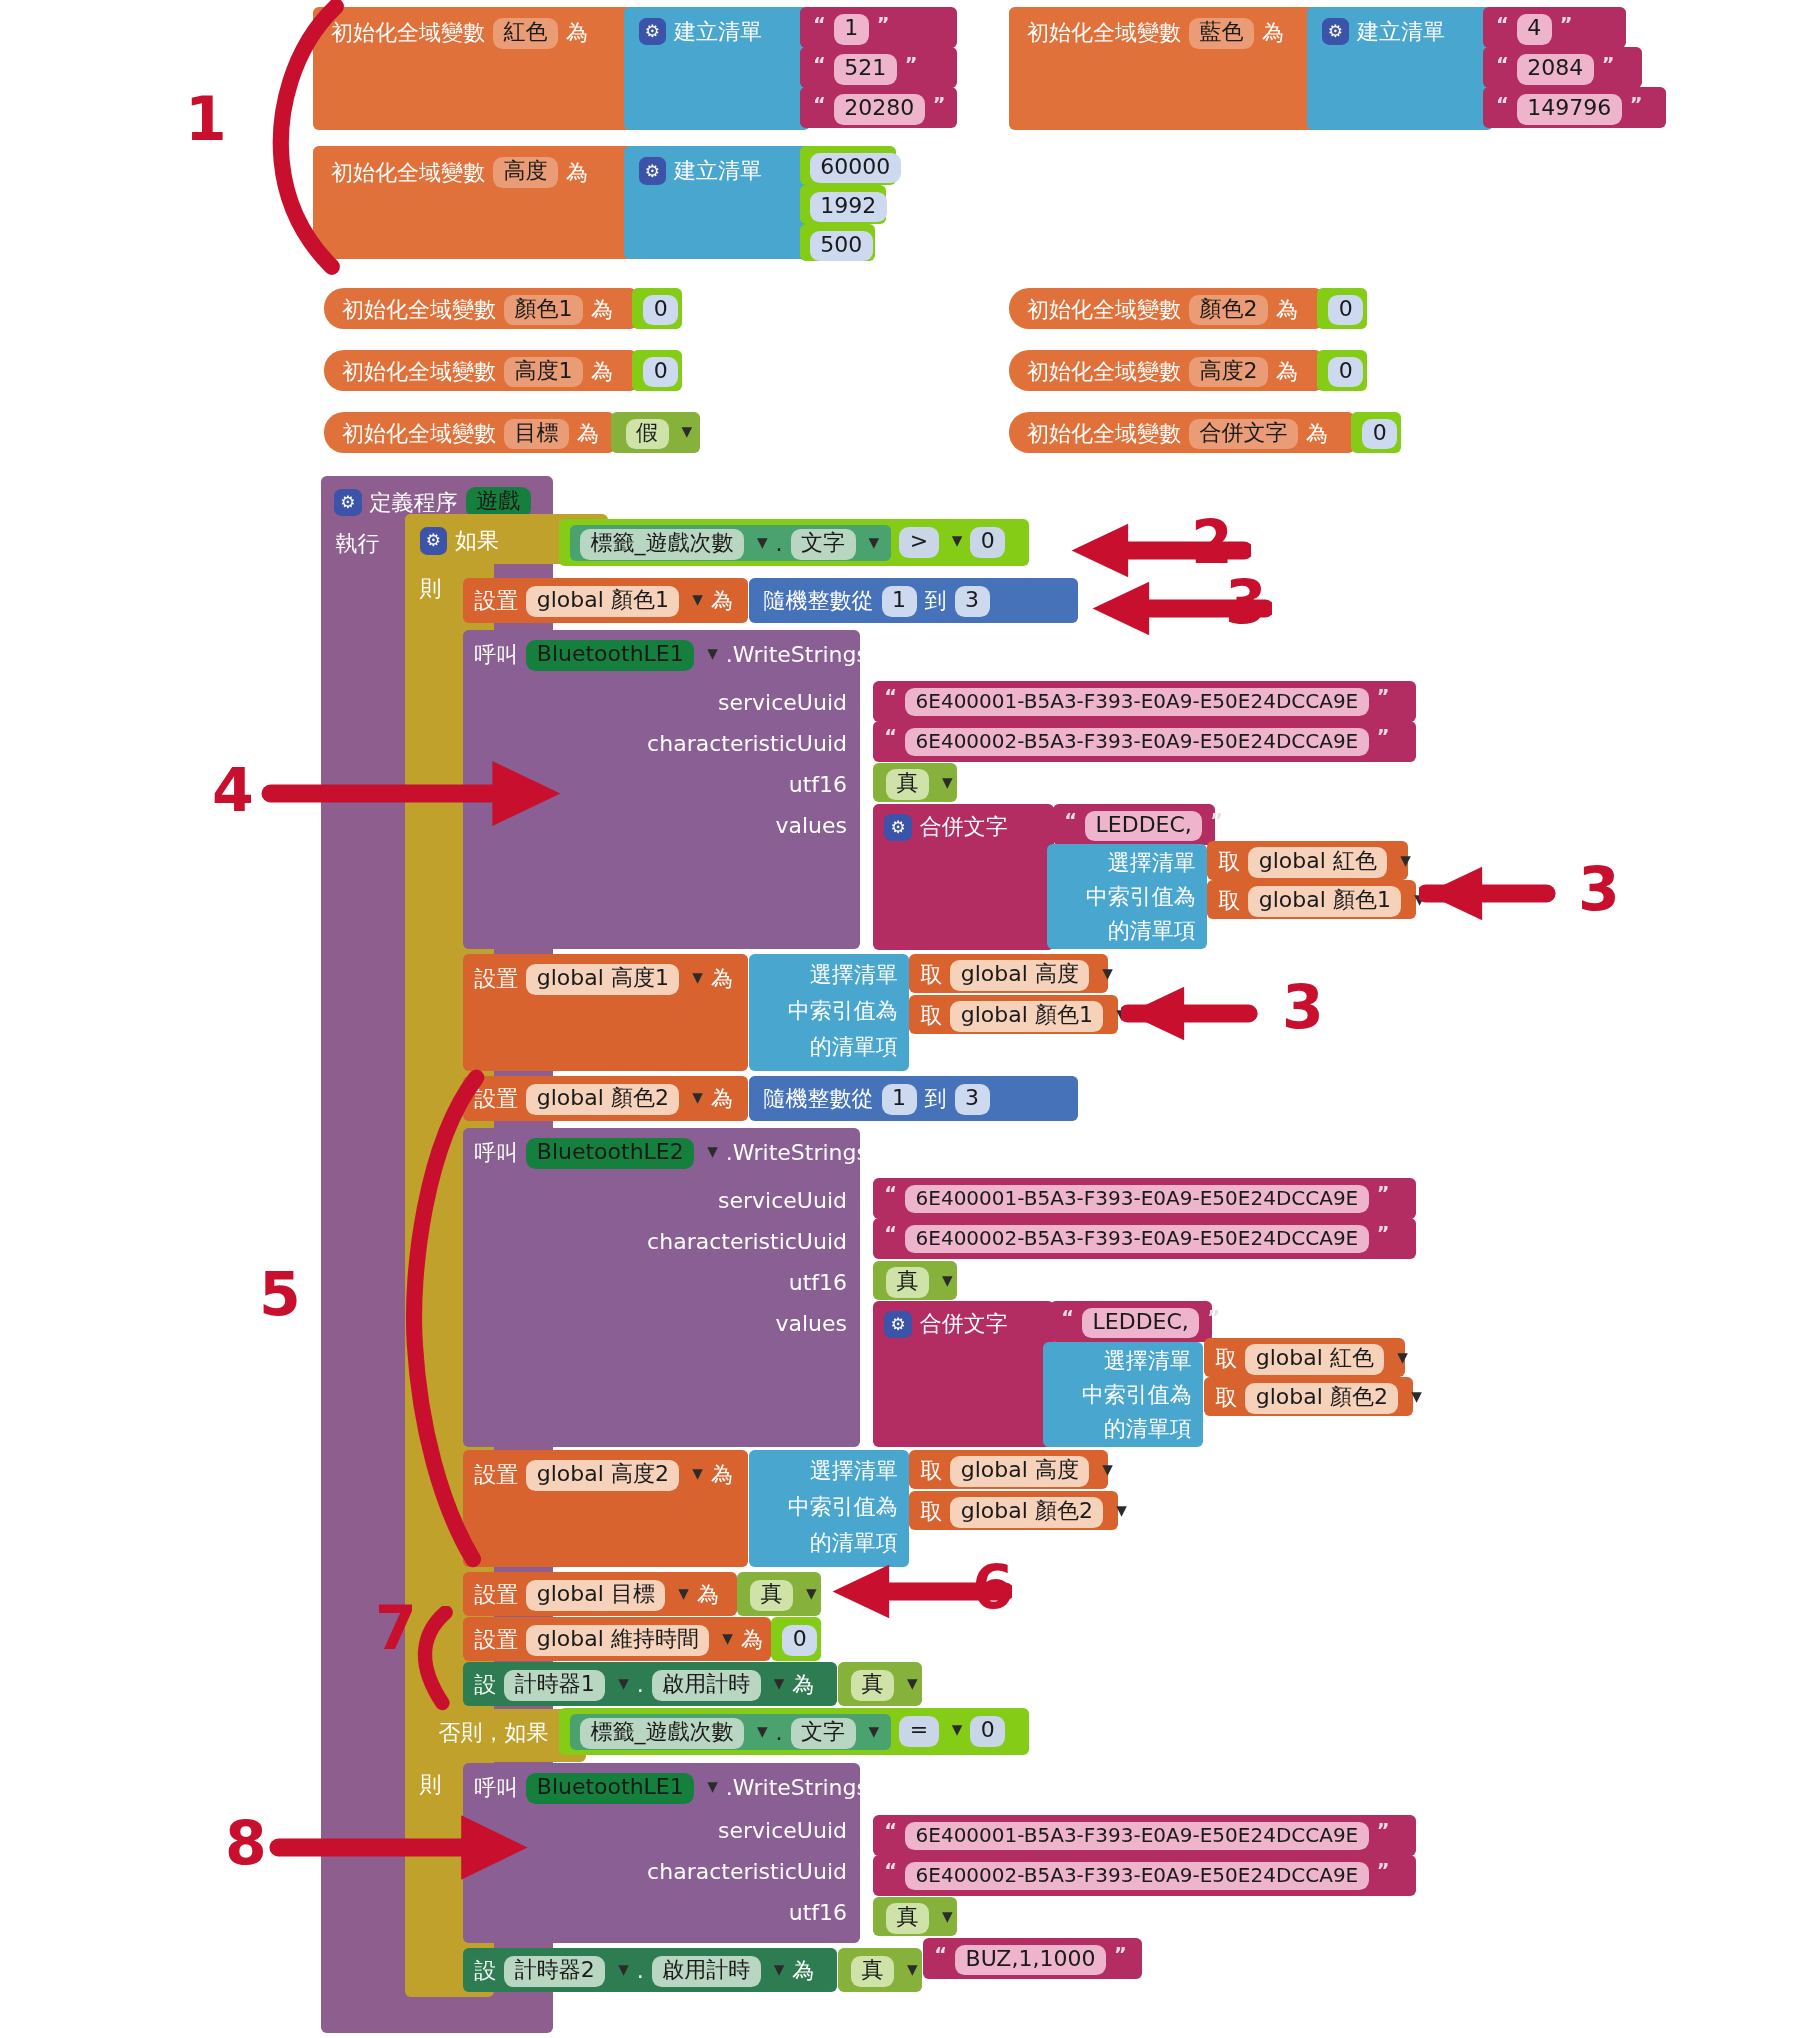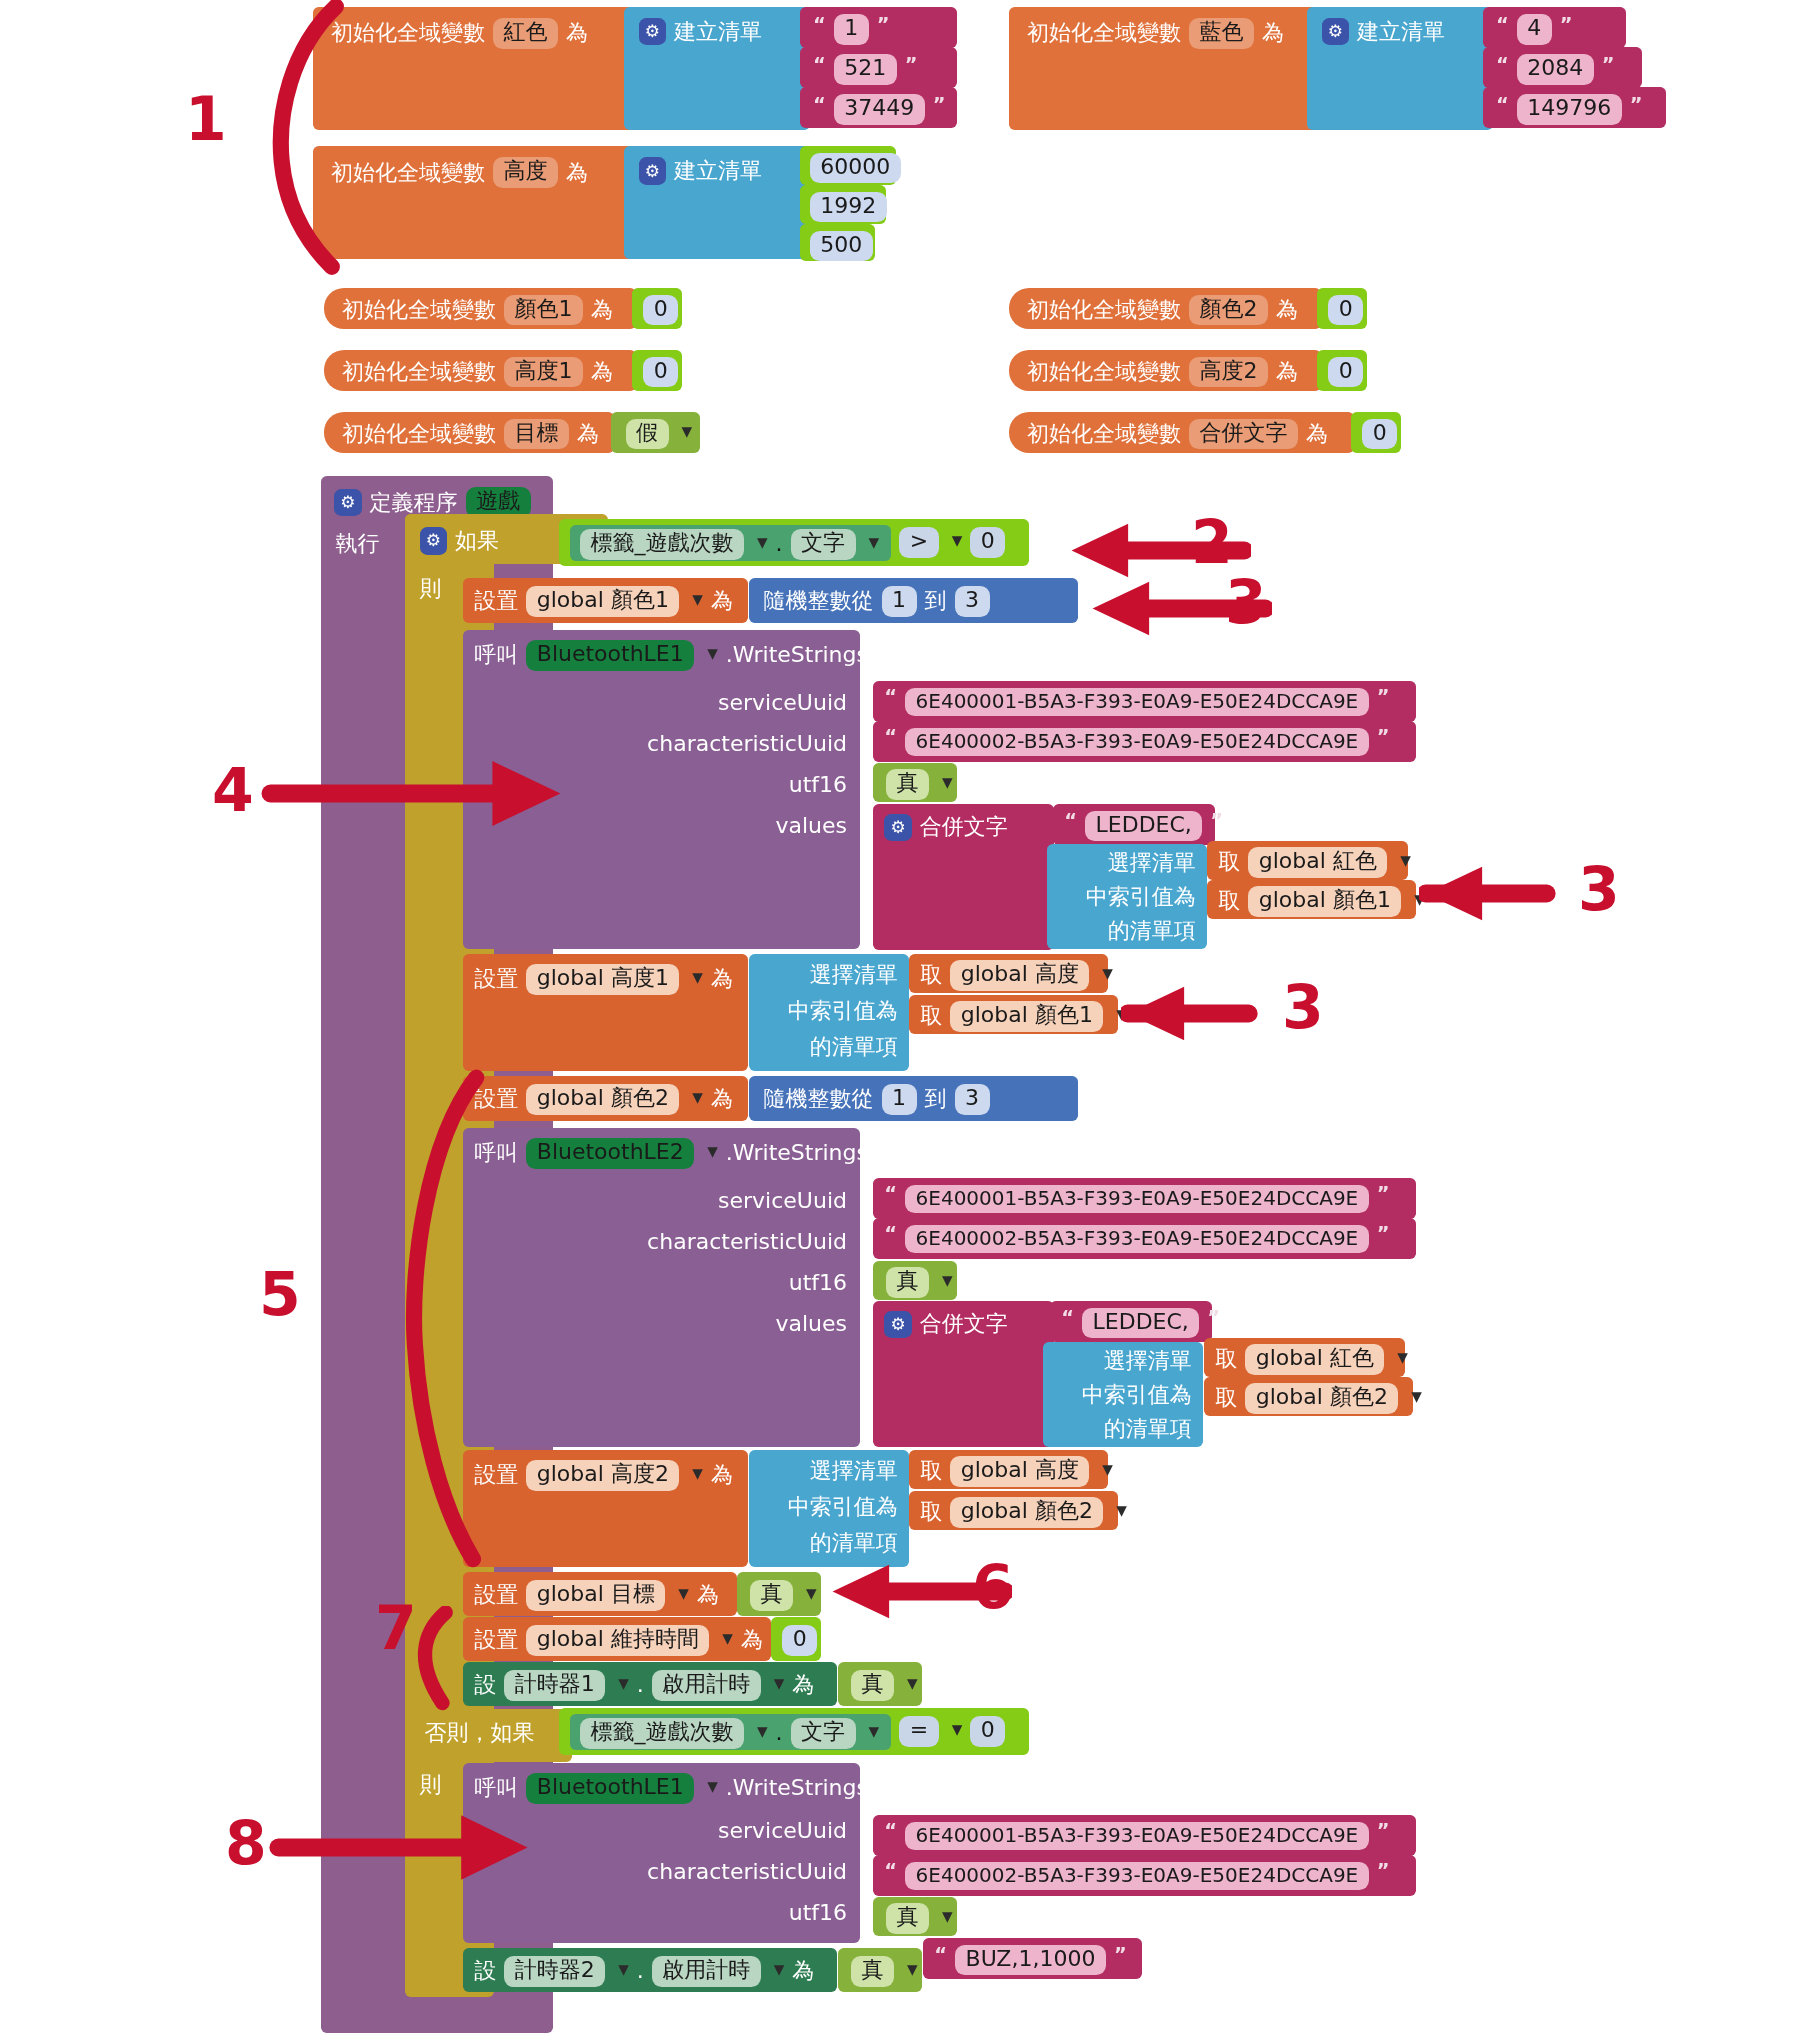--- a/index.html
+++ b/index.html
@@ -84,21 +84,21 @@
   <div class="blk c-text" style="left:800px;top:47px;width:157px;height:41px;">
     <div class="row" style="padding:7.3px 0 0 13px;">
       <span class="q">“</span>
       <span class="field pinky">521</span>
       <span class="q">”</span>
     </div>
   </div>
   <div class="blk c-text" style="left:800px;top:87px;width:157px;height:41px;">
     <div class="row" style="padding:7.3px 0 0 13px;">
       <span class="q">“</span>
-      <span class="field pinky">37449</span>
+      <span class="field pinky">20280</span>
       <span class="q">”</span>
     </div>
   </div>
 
   <div class="blk c-var" style="left:1009px;top:6.5px;width:308px;height:123px;">
     <div class="row" style="padding:11.3px 0 0 18px;">
       <span class="lbl">初始化全域變數</span>
       <span class="field">藍色</span>
       <span class="lbl">為</span>
     </div>
@@ -573,21 +573,21 @@
       <span class="lbl">為</span>
     </div>
   </div>
   <div class="blk c-logic" style="left:838px;top:1662px;width:84px;height:44px;">
     <div class="row" style="padding:8px 0 0 13px;">
       <span class="field greeny">真</span>
       <span class="caret">▼</span>
     </div>
   </div>
 
-  <div class="blk c-ctrl" style="left:410px;top:1709px;width:162px;height:53px;">
+  <div class="blk c-ctrl" style="left:424px;top:1709px;width:162px;height:53px;">
     <div class="row" style="padding:13px 0 0 14.6px;">
       <span class="lbl">否則，如果</span>
     </div>
   </div>
   <div class="blk c-math" style="left:559px;top:1708px;width:470px;height:47px;">
     <div class="row" style="padding:5.7px 0 0 11.3px;">
       <div class="blk c-getter" style="position:relative;left:0;top:0;width:321px;height:36px;background:#4aa26f;">
         <div class="row" style="padding:4px 0 0 9.7px;">
           <span class="field mint">標籤_遊戲次數</span>
           <span class="caret">▼</span>

